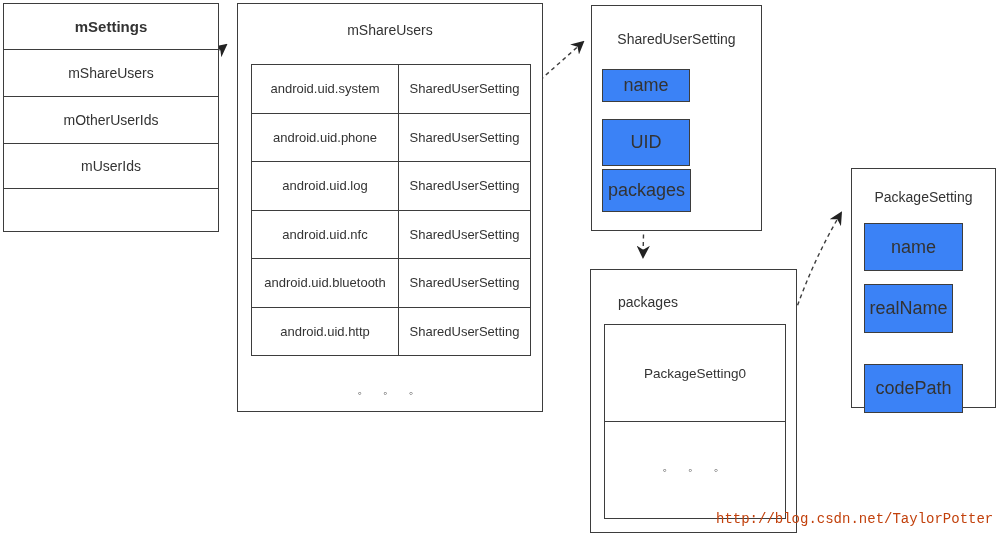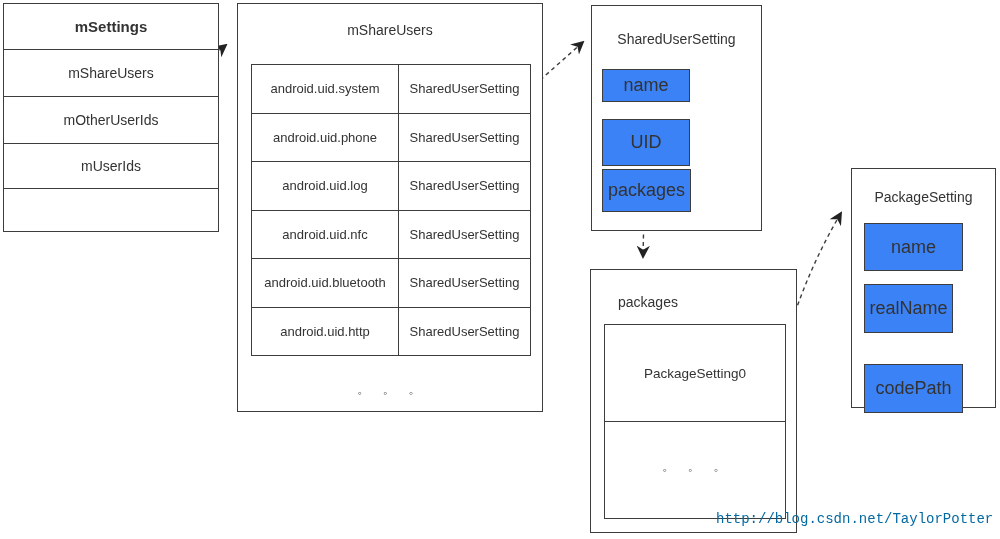--- a/index.html
+++ b/index.html
@@ -102,21 +102,21 @@
   .ps .f3{ left:12px; top:175px; width:99px; height:49px;margin-top:20px; }
   
   .arrows{
     position:absolute; left:0; top:0; width:1000px; height:539px;
     pointer-events:none;
   }
   
   .watermark{
     position:absolute; left:716px; top:511px;
     font-family:"Liberation Mono", monospace;
-    font-size:14px; color:#0369a1; white-space:nowrap;
+    font-size:14px; color:#c2410c; white-space:nowrap;
   }
 </style>
 </head>
 <body>
 
 <div class="canvas">
 
   <svg class="arrows" viewBox="0 0 1000 539" xmlns="http://www.w3.org/2000/svg">
     <defs>
       <marker id="ah" viewBox="0 0 10 10" refX="8.5" refY="5" markerWidth="9.5" markerHeight="9.5" orient="auto">

